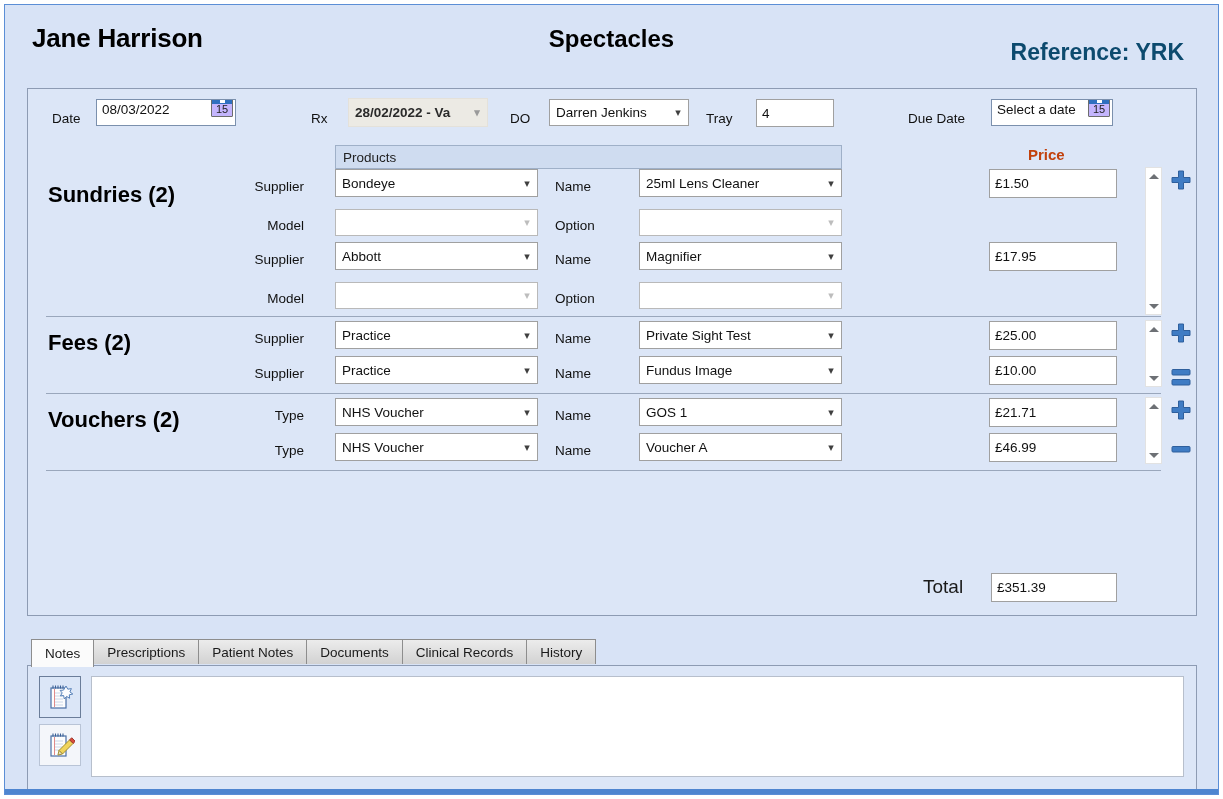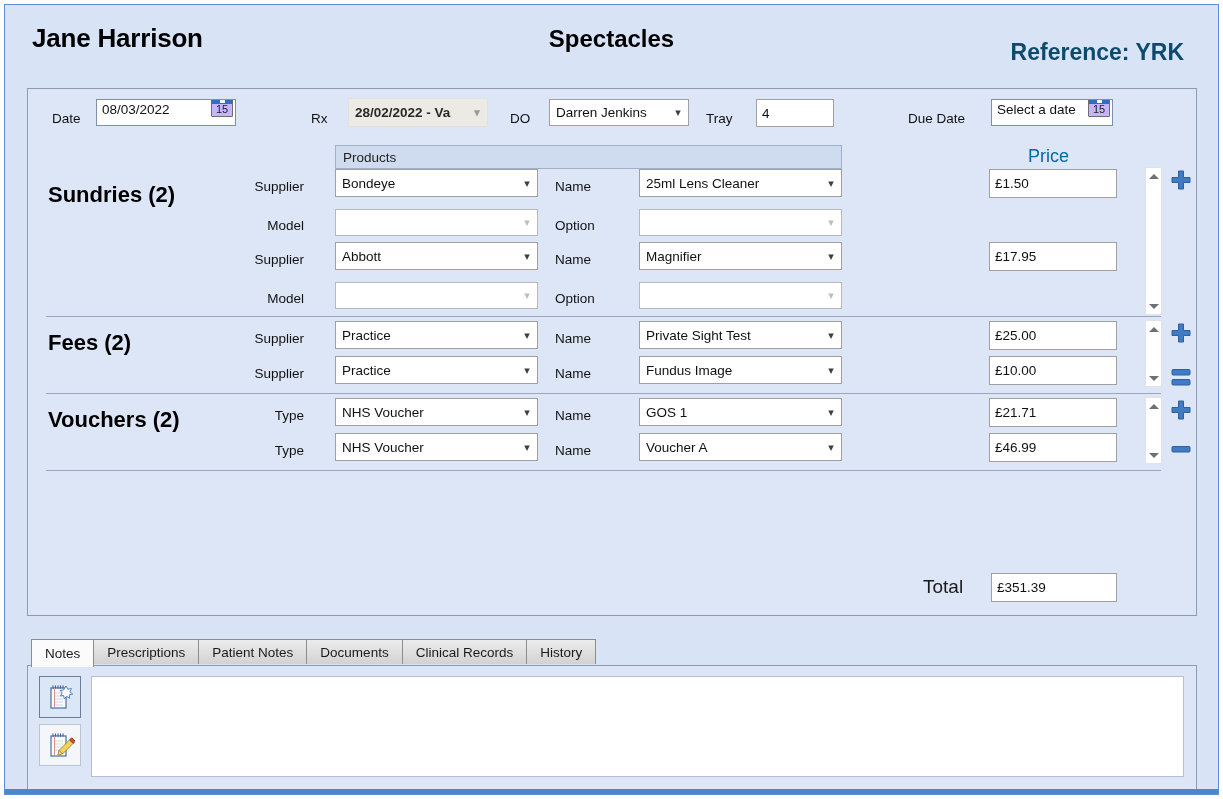--- a/index.html
+++ b/index.html
@@ -157,21 +157,21 @@
     font-size: 13.5px; color: #222;
     display: flex; align-items: center;
     padding-left: 7px;
   }
   .sectitle {
     position: absolute;
     font-size: 22px; font-weight: bold; color: #000;
   }
   .pricehdr {
     position: absolute;
-    font-size: 18px; font-weight: normal; color: #0369a1;
+    font-size: 15px; font-weight: bold; color: #c2410c;
   }
   .divider {
     position: absolute;
     height: 1px;
     background: #9aa7bc;
   }
 
   
   .sbar {
     position: absolute;

